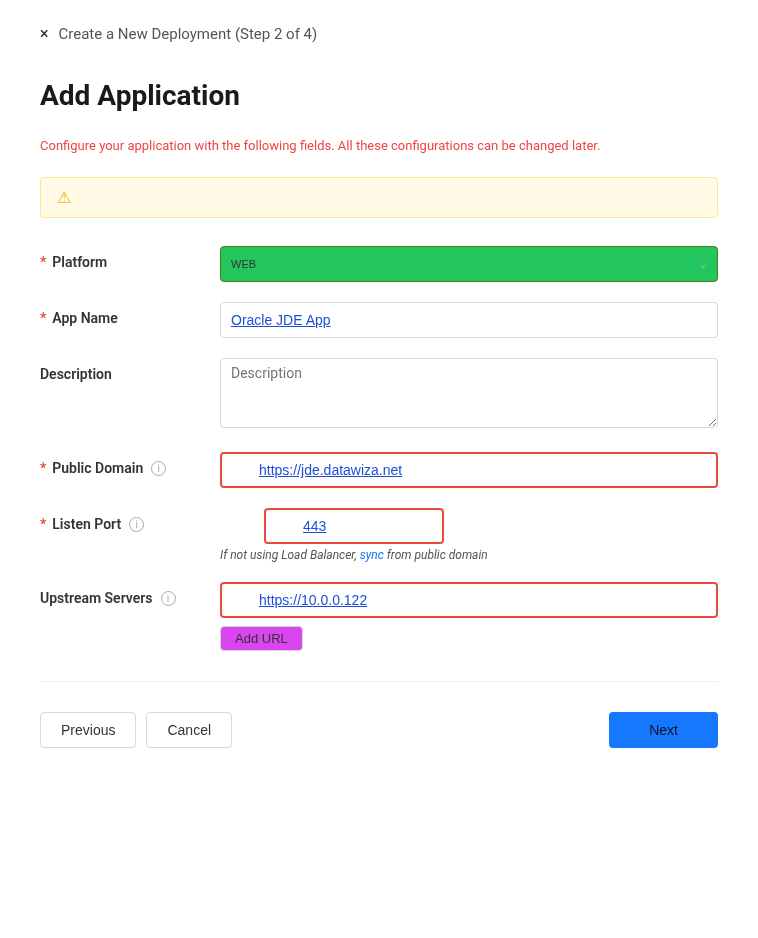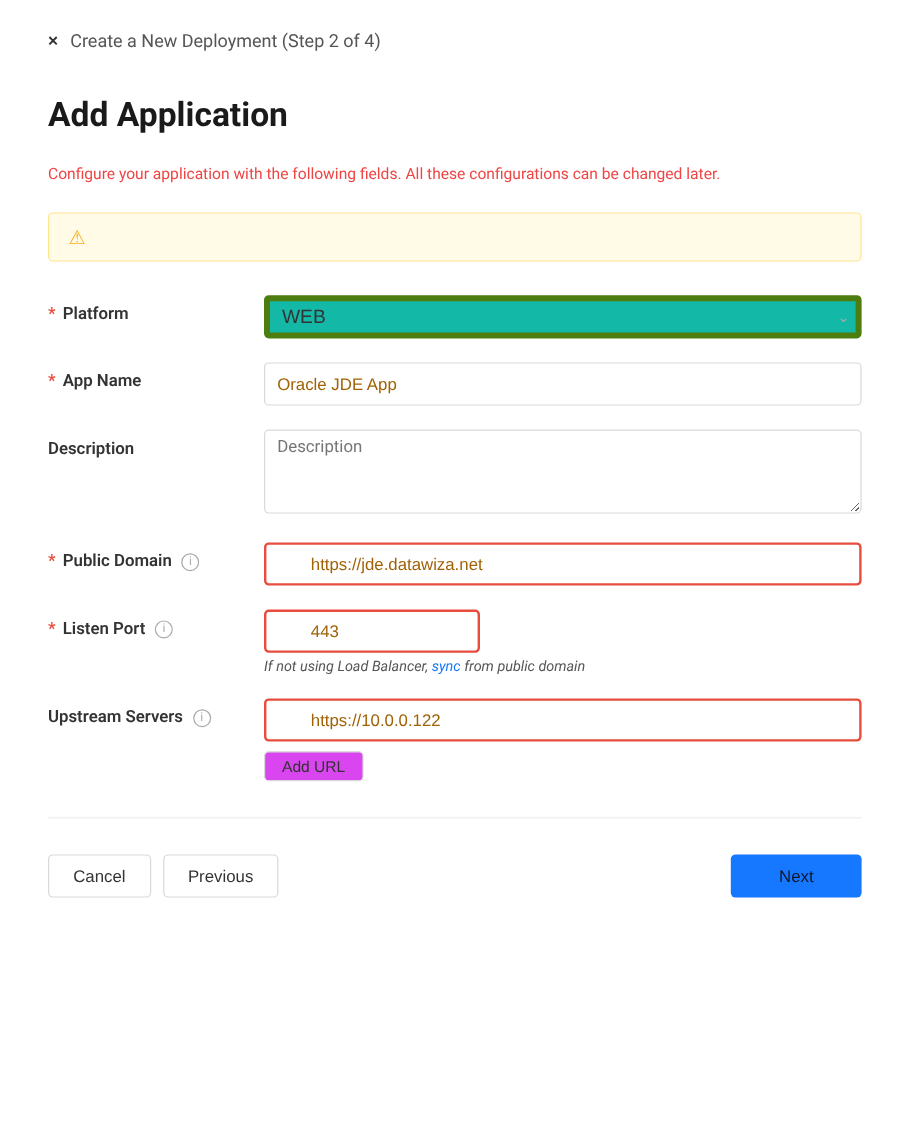--- a/index.html
+++ b/index.html
@@ -106,34 +106,35 @@
       flex: 1;
     }
 
     .form-input {
       width: 100%;
       height: 36px;
       border: 1px solid #d9d9d9;
       border-radius: 4px;
       padding: 4px 10px;
       font-size: 14px;
-      color: #a16207;
+      color: #1d4ed8;
       outline: none;
+      text-decoration: underline;
     }
 
     .form-select {
       width: 100%;
       height: 36px;
-      border: 5px solid #4d7c0f;
+      border: 1px solid #4d7c0f;
       border-radius: 4px;
       padding: 4px 10px;
-      font-size: 16px;
+      font-size: 11px;
       color: #333;
       appearance: none;
-      background: #14b8a6;
+      background: #22c55e;
       outline: none;
       cursor: pointer;
     }
 
     .select-wrapper {
       position: relative;
       width: 100%;
     }
 
     .select-wrapper .chevron {
@@ -293,21 +294,21 @@
     </div>
   </div>
 
   <div class="form-row">
     <div class="form-label">
       <span class="required">*</span>
       <span>Listen Port</span>
       <span class="info-icon">i</span>
     </div>
     <div class="form-field">
-      <input type="text" class="form-input highlight-border" value="443" placeholder="Listen Port" style="max-width: 180px;">
+      <input type="text" class="form-input highlight-border" value="443" placeholder="Listen Port" style="max-width: 180px; margin-left: 44px;">
       <div class="hint-text">
         <span>If not using Load Balancer,</span>
         <span class="sync-link">sync</span>
         <span>from public domain</span>
       </div>
     </div>
   </div>
 
   <div class="form-row">
     <div class="form-label">
@@ -319,18 +320,18 @@
       <div>
         <button class="add-url-btn">Add URL</button>
       </div>
     </div>
   </div>
 
   <hr class="divider">
 
   <div class="footer-buttons">
     <div class="footer-left">
+      <button class="btn-secondary">Previous</button>
       <button class="btn-secondary">Cancel</button>
-      <button class="btn-secondary">Previous</button>
     </div>
     <button class="btn-primary">Next</button>
   </div>
 </div>
 
 </body></html>

